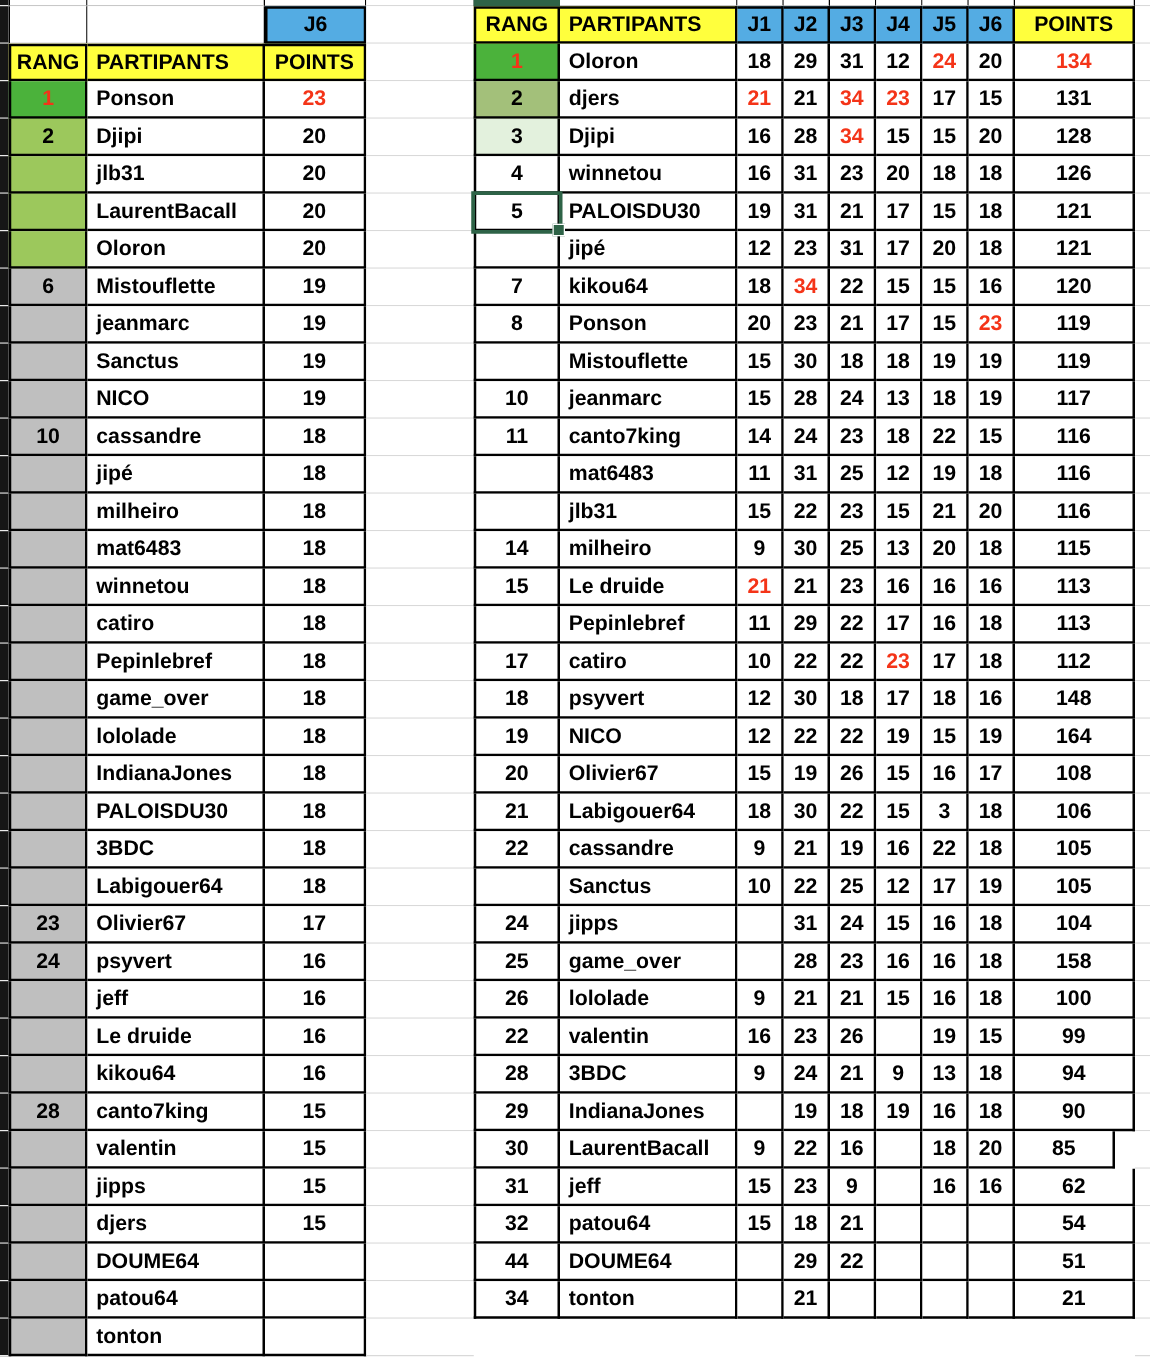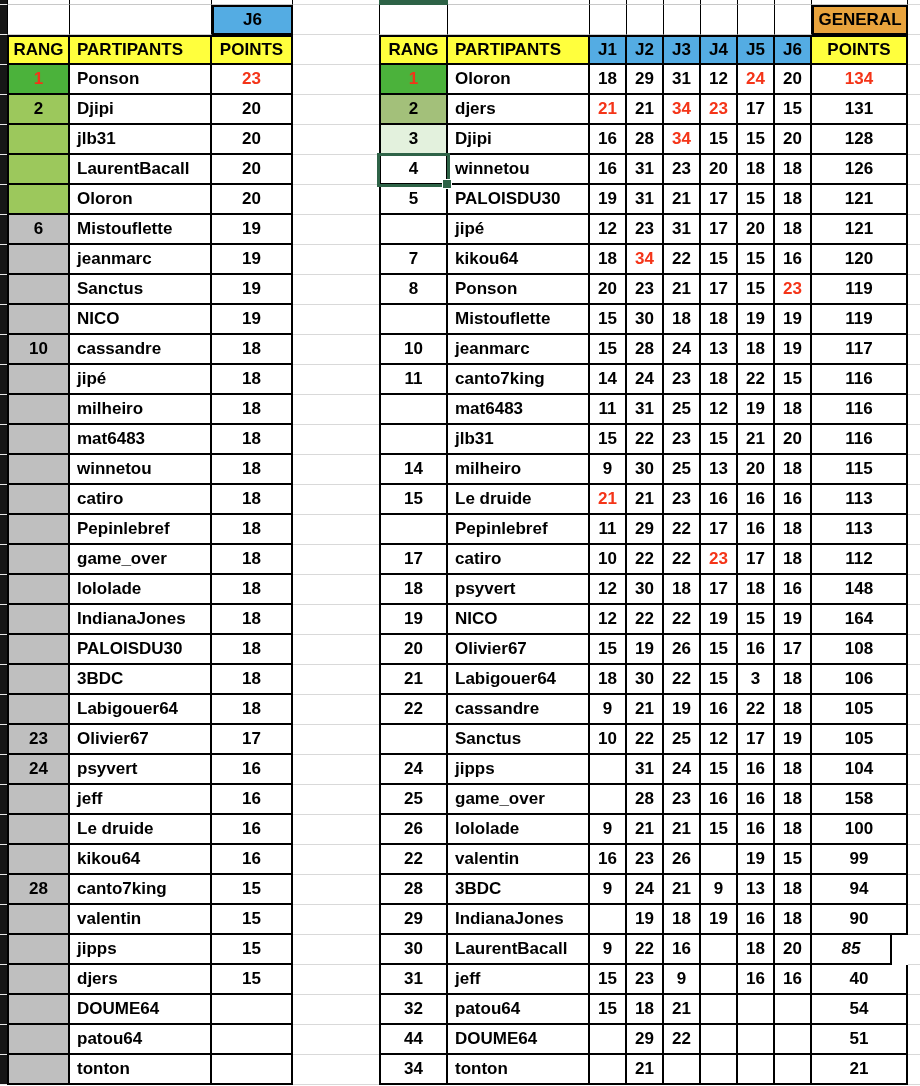--- a/index.html
+++ b/index.html
@@ -468,31 +468,20 @@
         <div class="cell bl" style="width: 69px; background: rgb(46, 99, 71);"></div>
         <div class="cell" style="width: 142px;"></div>
         <div class="cell" style="width: 37px;"></div>
         <div class="cell" style="width: 37px;"></div>
         <div class="cell" style="width: 37px;"></div>
         <div class="cell" style="width: 37px;"></div>
         <div class="cell" style="width: 37px;"></div>
         <div class="cell" style="width: 37px;"></div>
         <div class="cell" style="width: 96px;"></div>
       </div>
-      <div class="row titlerow">
-        <div class="cell bl" style="width: 69px;"></div>
-        <div class="cell" style="width: 142px;"></div>
-        <div class="cell" style="width: 37px;"></div>
-        <div class="cell" style="width: 37px;"></div>
-        <div class="cell" style="width: 37px;"></div>
-        <div class="cell" style="width: 37px;"></div>
-        <div class="cell" style="width: 37px;"></div>
-        <div class="cell" style="width: 37px;"></div>
-        <div class="cell accent" style="width: 96px; background: rgb(232, 163, 61);">GENERAL</div>
-      </div>
       <div class="row thead">
         <div class="cell bl" style="width: 69px; background: rgb(255, 255, 61);">RANG</div>
         <div class="cell namecell" style="width: 142px; background: rgb(255, 255, 61);">PARTIPANTS</div>
         <div class="cell" style="width: 37px; background: rgb(84, 172, 227);">J1</div>
         <div class="cell" style="width: 37px; background: rgb(84, 172, 227);">J2</div>
         <div class="cell" style="width: 37px; background: rgb(84, 172, 227);">J3</div>
         <div class="cell" style="width: 37px; background: rgb(84, 172, 227);">J4</div>
         <div class="cell" style="width: 37px; background: rgb(84, 172, 227);">J5</div>
         <div class="cell" style="width: 37px; background: rgb(84, 172, 227);">J6</div>
         <div class="cell" style="width: 96px; background: rgb(255, 255, 61);">POINTS</div>
@@ -818,32 +807,32 @@
       </div>
       <div class="row">
         <div class="cell bl" style="width: 69px;">30</div>
         <div class="cell namecell" style="width: 142px;">LaurentBacall</div>
         <div class="cell" style="width: 37px;">9</div>
         <div class="cell" style="width: 37px;">22</div>
         <div class="cell" style="width: 37px;">16</div>
         <div class="cell" style="width: 37px;"></div>
         <div class="cell" style="width: 37px;">18</div>
         <div class="cell" style="width: 37px;">20</div>
-        <div class="cell" style="width: 80px; font-style: italic;">85</div>
+        <div class="cell" style="width: 80px;">85</div>
       </div>
       <div class="row">
         <div class="cell bl" style="width: 69px;">31</div>
         <div class="cell namecell" style="width: 142px;">jeff</div>
         <div class="cell" style="width: 37px;">15</div>
         <div class="cell" style="width: 37px;">23</div>
         <div class="cell" style="width: 37px;">9</div>
         <div class="cell" style="width: 37px;"></div>
         <div class="cell" style="width: 37px;">16</div>
         <div class="cell" style="width: 37px;">16</div>
-        <div class="cell" style="width: 96px;">40</div>
+        <div class="cell" style="width: 96px;">62</div>
       </div>
       <div class="row">
         <div class="cell bl" style="width: 69px;">32</div>
         <div class="cell namecell" style="width: 142px;">patou64</div>
         <div class="cell" style="width: 37px;">15</div>
         <div class="cell" style="width: 37px;">18</div>
         <div class="cell" style="width: 37px;">21</div>
         <div class="cell" style="width: 37px;"></div>
         <div class="cell" style="width: 37px;"></div>
         <div class="cell" style="width: 37px;"></div>

